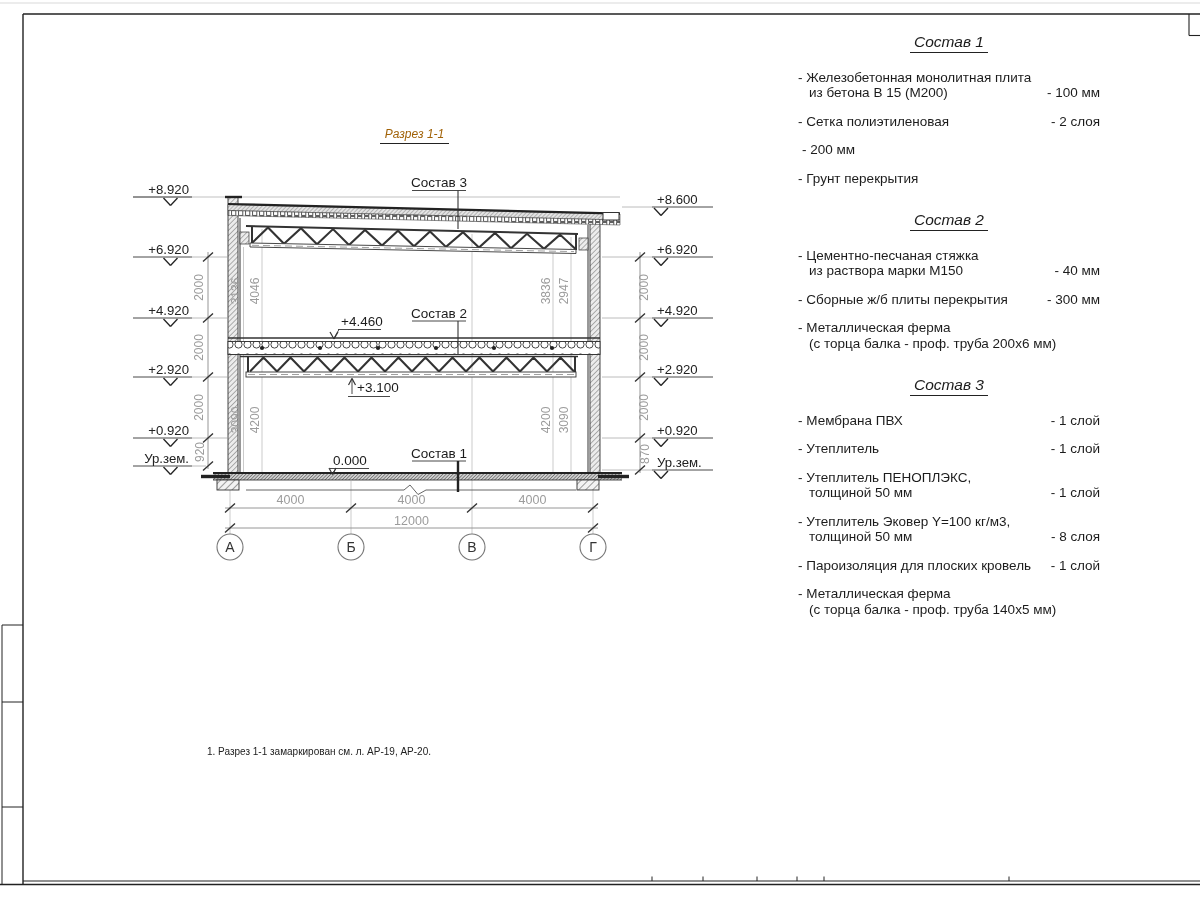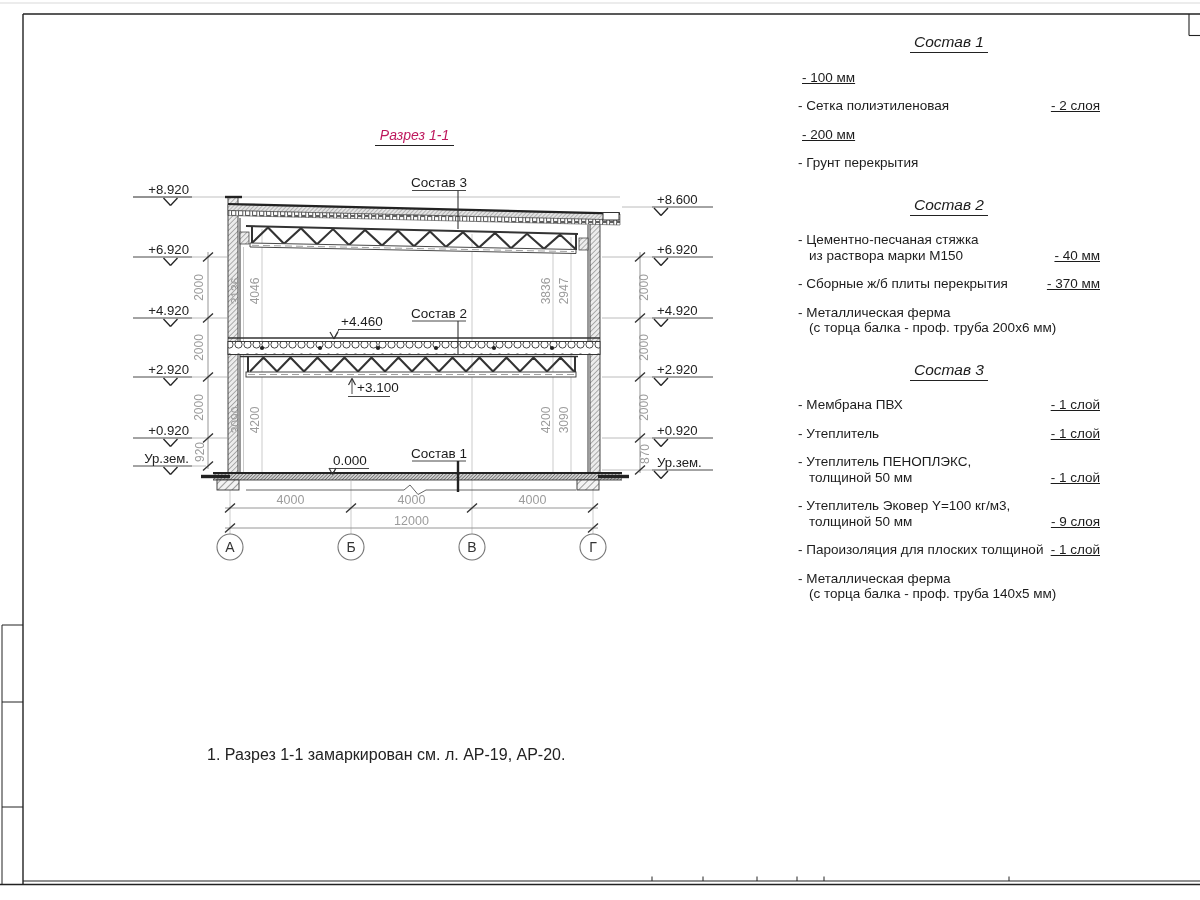--- a/index.html
+++ b/index.html
@@ -2,30 +2,30 @@
 <html><head>
 <meta charset="utf-8">
 <style>
   html,body{margin:0;padding:0;background:#fff;}
   body{position:relative;width:1200px;height:900px;overflow:hidden;
        font-family:"Liberation Sans","DejaVu Sans",sans-serif;color:#1a1a1a;}
   #linework{position:absolute;left:0;top:0;}
   svg text{font-family:"Liberation Sans","DejaVu Sans",sans-serif;}
   .abs{position:absolute;}
   .drawing-title{left:332px;top:127px;width:165px;text-align:center;
-     font-size:14px;font-style:italic;color:#be185d;}
+     font-size:12px;font-style:italic;color:#a16207;}
   .drawing-title span{border-bottom:1.3px solid #222;padding:0 5px 2px;}
-  .note{left:207px;top:746px;font-size:16px;color:#222;}
+  .note{left:207px;top:746px;font-size:10px;color:#222;}
   .spec-col{left:798px;top:34px;width:302px;font-size:13.5px;line-height:15.5px;color:#1c1c1c;}
   .spec-title{text-align:center;font-size:15.5px;font-style:italic;margin:26px 0 20px;}
   .spec-section:first-child .spec-title{margin-top:0;}
   .spec-title span{border-bottom:1px solid #222;padding:0 4px 2px;}
   .spec-item{display:flex;align-items:flex-end;margin-bottom:13px;}
   .spec-name{flex:1;white-space:pre-line;padding-left:11px;text-indent:-11px;}
-  .spec-value{white-space:nowrap;padding-left:4px;text-decoration:underline;}
+  .spec-value{white-space:nowrap;padding-left:4px;}
 </style>
 </head>
 <body>
 
 <svg id="linework" width="1200" height="900" viewBox="0 0 1200 900">
   <defs>
     <pattern id="hatchWall" width="3.6" height="3.6" patternUnits="userSpaceOnUse" patternTransform="rotate(45)">
       <rect width="3.6" height="3.6" fill="#ececec"></rect>
       <line x1="0" y1="0" x2="0" y2="3.6" stroke="#6a6a6a" stroke-width="1"></line>
     </pattern>
@@ -348,20 +348,22 @@
 
 <div class="abs spec-col">
 
   <div class="spec-section">
     <div class="spec-title">
       <span>Состав 1</span>
     </div>
     <div class="spec-items">
 
         <div class="spec-item">
+          <div class="spec-name">- Железобетонная  монолитная плита
+из бетона В 15 (М200)</div>
           <div class="spec-value">- 100 мм</div>
         </div>
 
 
         <div class="spec-item">
           <div class="spec-name">- Сетка полиэтиленовая</div>
           <div class="spec-value">-  2 слоя</div>
         </div>
 
         <div class="spec-item">
@@ -382,21 +384,21 @@
     <div class="spec-items">
 
         <div class="spec-item">
           <div class="spec-name">- Цементно-песчаная стяжка
 из раствора марки М150</div>
           <div class="spec-value">- 40 мм</div>
         </div>
 
         <div class="spec-item">
           <div class="spec-name">- Сборные ж/б плиты перекрытия</div>
-          <div class="spec-value">- 370 мм</div>
+          <div class="spec-value">- 300 мм</div>
         </div>
 
         <div class="spec-item">
           <div class="spec-name">- Металлическая ферма
 (с торца балка - проф. труба 200х6 мм)</div>
           <div class="spec-value"></div>
         </div>
       </div>
   </div>
 
@@ -418,25 +420,25 @@
 
         <div class="spec-item">
           <div class="spec-name">- Утеплитель ПЕНОПЛЭКС,
 толщиной 50 мм</div>
           <div class="spec-value">- 1 слой</div>
         </div>
 
         <div class="spec-item">
           <div class="spec-name">- Утеплитель Эковер Y=100 кг/м3,
 толщиной 50 мм</div>
-          <div class="spec-value">- 9 слоя</div>
-        </div>
-
-        <div class="spec-item">
-          <div class="spec-name">- Пароизоляция для плоских толщиной</div>
+          <div class="spec-value">- 8 слоя</div>
+        </div>
+
+        <div class="spec-item">
+          <div class="spec-name">- Пароизоляция для плоских кровель</div>
           <div class="spec-value">- 1 слой</div>
         </div>
 
 
         <div class="spec-item">
           <div class="spec-name">- Металлическая ферма
 (с торца балка - проф. труба 140х5 мм)</div>
           <div class="spec-value"></div>
         </div>
       </div>

